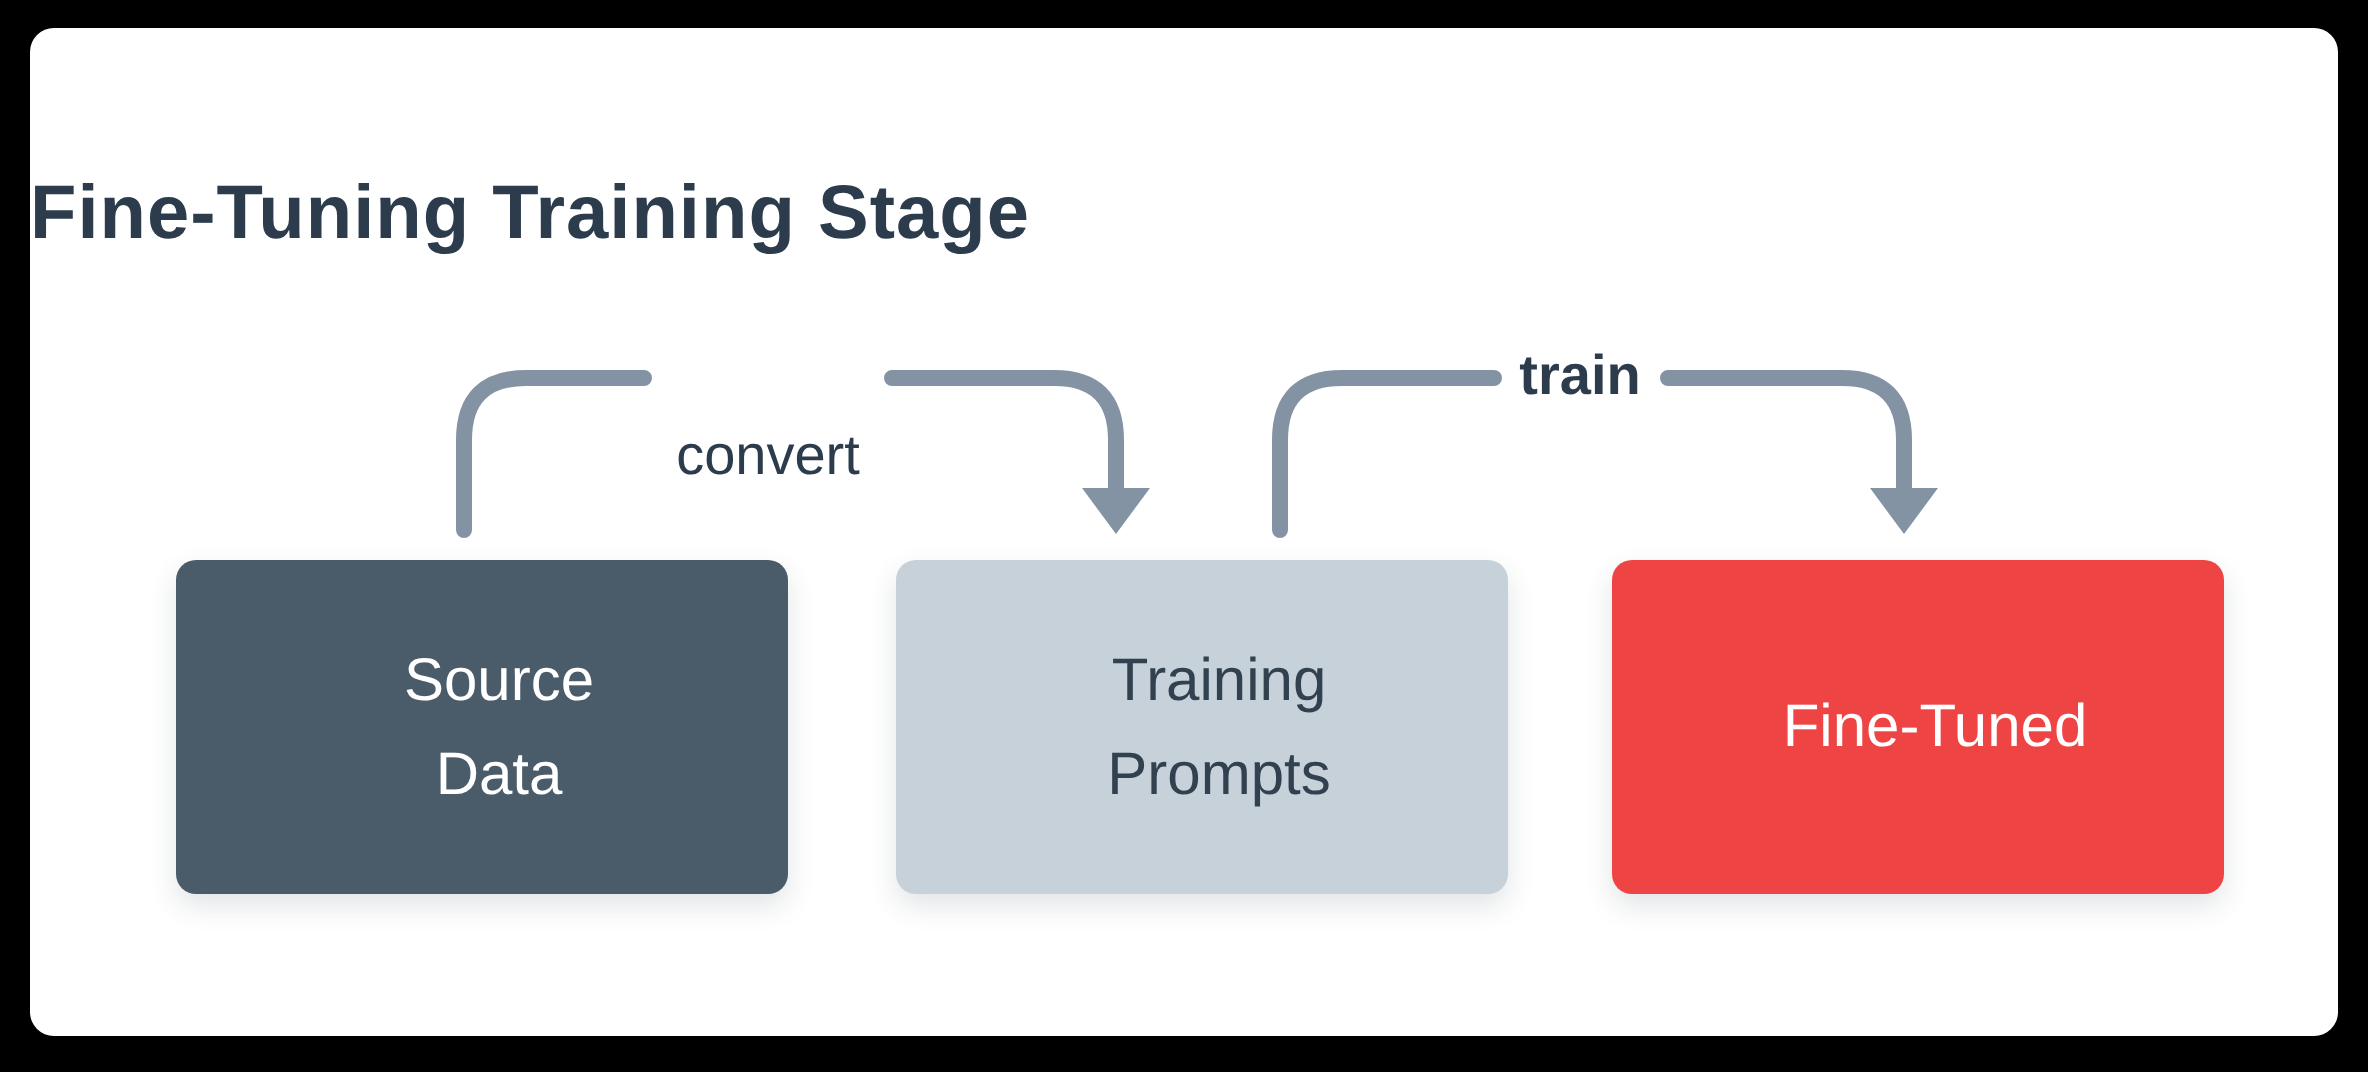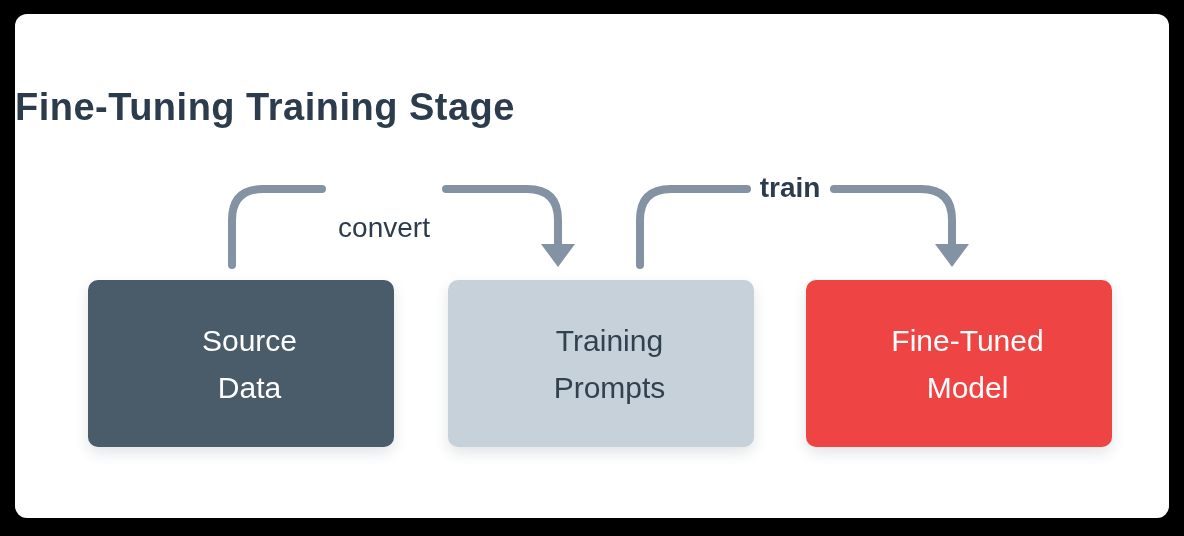--- a/index.html
+++ b/index.html
@@ -97,14 +97,13 @@
   <span>Data</span>
 </div>
 
 <div class="node node-prompts" style="background: rgb(198, 209, 217); color: rgb(50, 65, 79);">
   <span>Training</span>
   <span>Prompts</span>
 </div>
 
 <div class="node node-model" style="background: #ef4444; color: rgb(255, 255, 255);">
   <span>Fine-Tuned</span>
-  <span>Model</span>
 </div>
 
 </body></html>

